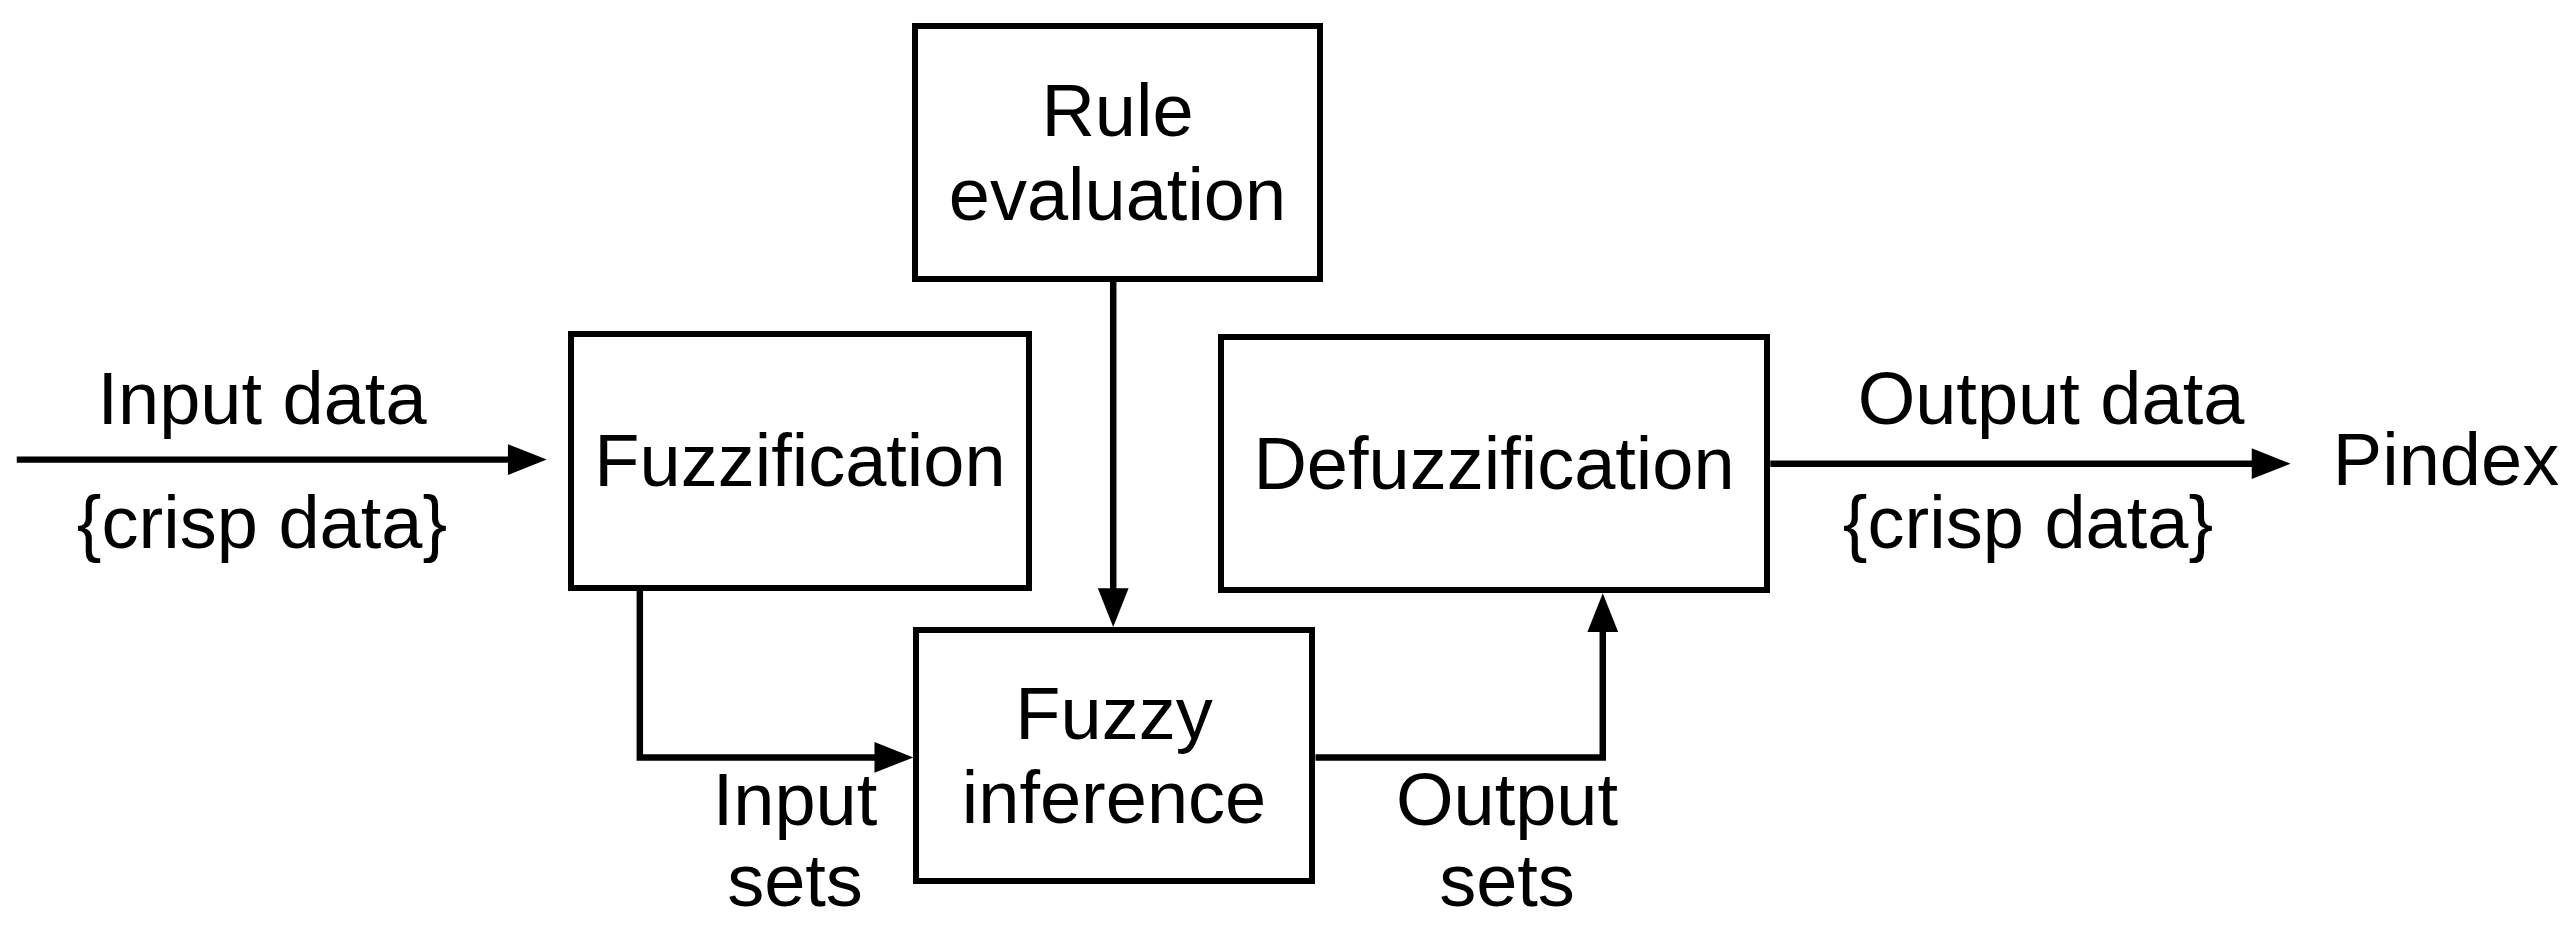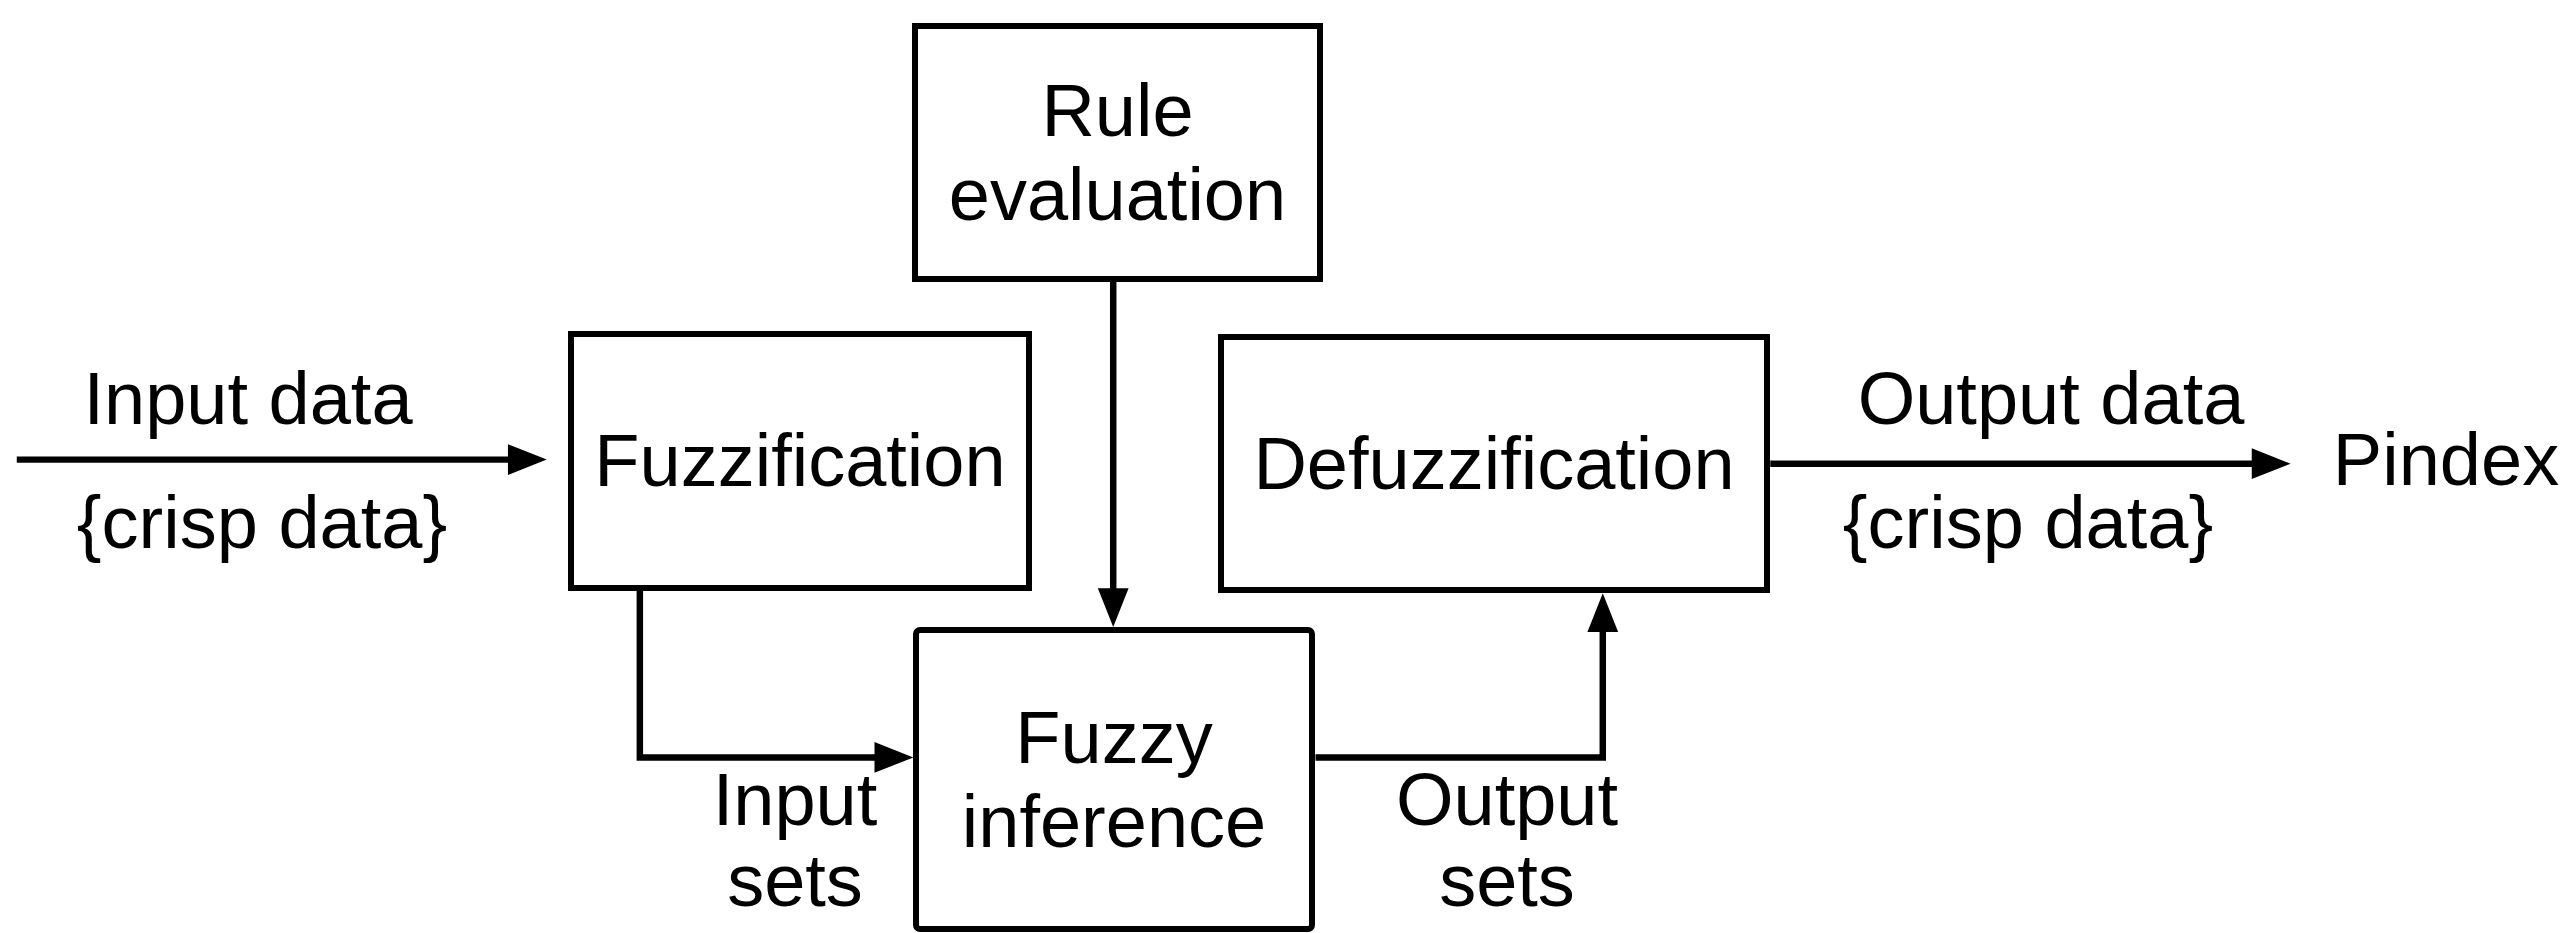--- a/index.html
+++ b/index.html
@@ -27,30 +27,30 @@
     align-items: center;
     justify-content: center;
     text-align: center;
     font-size: 74px;
     line-height: 84px;
     white-space: nowrap;
   }
   .box-rule     { left: 912px; top: 23px;  width: 411px; height: 259px; }
   .box-fuzz     { left: 568px;  top: 331px; width: 464px; height: 260px; }
   .box-defuzz   { left: 1218px; top: 334px; width: 552px; height: 259px; }
-  .box-inf      { left: 913px; top: 627px; width: 402px; height: 305px; border-radius: 7px; }
+  .box-inf      { left: 913px; top: 627px; width: 402px; height: 257px; }
   .lbl {
     position: absolute;
     font-size: 74px;
     line-height: 81px;
     text-align: center;
     transform: translateX(-50%);
     white-space: nowrap;
   }
-  .lbl-input-data   { left: 248px;  top: 358px; }
+  .lbl-input-data   { left: 262px;  top: 358px; }
   .lbl-input-crisp  { left: 262px;  top: 482px; }
   .lbl-input-sets   { left: 773px;  top: 759px; margin-left: 22px; }
   .lbl-output-sets  { left: 1475px; top: 759px; margin-left: 32px; }
   .lbl-output-data  { left: 2028px; top: 358px; margin-left: 23px; }
   .lbl-output-crisp { left: 2028px; top: 482px; }
   .lbl-pindex       { left: 2446px; top: 419px; }
 </style>
 </head>
 <body>
 

